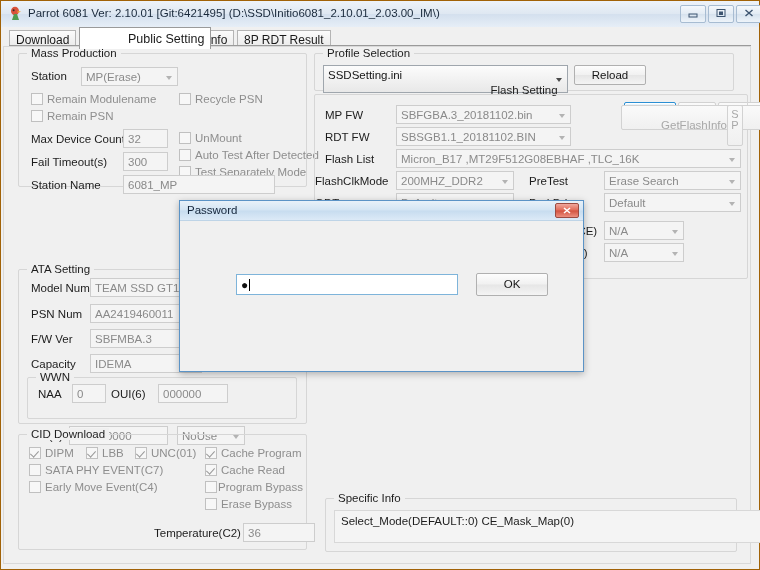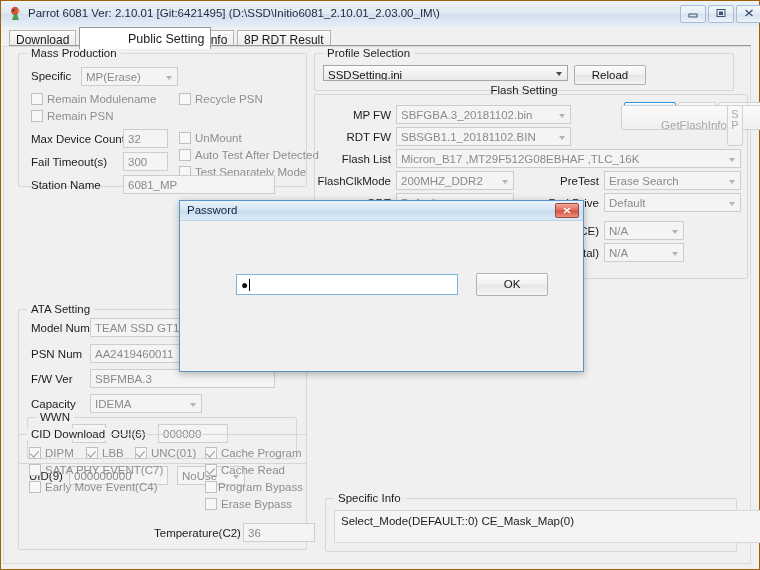--- a/index.html
+++ b/index.html
@@ -123,21 +123,21 @@
     white-space: nowrap;
   }
 
   
   .lbl {
     position: absolute;
     font-size: 11.5px;
     color: #1c1c1c;
     white-space: nowrap;
   }
-  .lbl.r { text-align: right; }
+  .lbl.r { }
 
   .txt {
     position: absolute;
     box-sizing: border-box;
     border: 1px solid #cdcdcd;
     background: #f4f4f4;
     color: #8a8a8a;
     font-size: 11.5px;
     padding: 1px 4px 0 4px;
     line-height: 1.5;
@@ -339,41 +339,41 @@
     <div class="tab" id="tab-hwinfo">HW Info</div>
     <div class="tab" id="tab-rdt">8P RDT Result</div>
   </div>
   <div id="tabline"></div>
 
   <div id="pane">
 
     <div class="group" style="left:14px; top:6px; width:289px; height:134px;">
       <span class="glabel">Mass Production</span>
 
-      <span class="lbl" style="left:12px; top:16px;">Specific</span>
+      <span class="lbl" style="left:12px; top:16px;">Station</span>
       <div class="combo" style="left:62px; top:13px; width:97px; height:19px;">MP(Erase)</div>
 
       <span class="chk" style="left:12px; top:39px;">Remain Modulename</span>
       <span class="chk" style="left:160px; top:39px;">Recycle PSN</span>
       <span class="chk" style="left:12px; top:56px;">Remain PSN</span>
 
       <span class="lbl" style="left:12px; top:79px;">Max Device Count</span>
       <div class="txt" style="left:104px; top:75px; width:45px; height:19px;">32</div>
       <span class="chk" style="left:160px; top:78px;">UnMount</span>
 
       <span class="lbl" style="left:12px; top:102px;">Fail Timeout(s)</span>
       <div class="txt" style="left:104px; top:98px; width:45px; height:19px;">300</div>
       <span class="chk" style="left:160px; top:95px;">Auto Test After Detected</span>
       <span class="chk" style="left:160px; top:112px;">Test Separately Mode</span>
 
       <span class="lbl" style="left:12px; top:125px;">Station Name</span>
       <div class="txt" style="left:104px; top:121px; width:152px; height:19px;">6081_MP</div>
     </div>
 
-    <div class="group" style="left:14px; top:222px; width:289px; height:155px;margin-top:40px;">
+    <div class="group" style="left:14px; top:222px; width:289px; height:155px;">
       <span class="glabel">ATA Setting</span>
 
       <span class="lbl" style="left:12px; top:12px;">Model Num</span>
       <div class="txt" style="left:71px; top:8px; width:185px; height:19px;">TEAM SSD GT1-240GB</div>
 
       <span class="lbl" style="left:12px; top:38px;">PSN Num</span>
       <div class="txt" style="left:71px; top:34px; width:185px; height:19px;">AA2419460011</div>
 
       <span class="lbl" style="left:12px; top:63px;">F/W Ver</span>
       <div class="txt" style="left:71px; top:59px; width:185px; height:19px;">SBFMBA.3</div>
@@ -409,21 +409,21 @@
       <span class="chk" style="left:186px; top:46px;padding-left:13px;">Program Bypass</span>
 
       <span class="chk" style="left:186px; top:63px;">Erase Bypass</span>
 
       <span class="lbl" style="left:135px; top:92px;">Temperature(C2)</span>
       <div class="txt" style="left:224px; top:88px; width:72px; height:19px;">36</div>
     </div>
 
     <div class="group" style="left:310px; top:6px; width:420px; height:38px;">
       <span class="glabel">Profile Selection</span>
-      <div class="combo enabled" style="left:8px; top:11px; width:245px; height:16px;">SSDSetting.ini</div>
+      <div class="combo enabled" style="left:8px; top:11px; width:245px; height:28px;">SSDSetting.ini</div>
       <div class="btn" style="left:259px; top:11px; width:72px; height:20px; line-height:18px;">Reload</div>
     </div>
     <div class="btn focused" style="left:620px; top:55px; width:52px; height:20px; line-height:18px;">Modify</div>
     <div class="btn disabled" style="left:674px; top:55px; width:38px; height:20px; line-height:18px;">Save</div>
     <div class="btn disabled" style="left:714px; top:55px; width:48px; height:20px; line-height:18px;">SaveAs</div>
 
     <span class="centerlabel" style="left:310px; top:37px; width:420px;">Flash Setting</span>
     <div class="group" style="left:310px; top:47px; width:434px; height:185px;">
 
       <span class="lbl r" style="left:10px; top:14px; width:66px;">MP FW</span>

